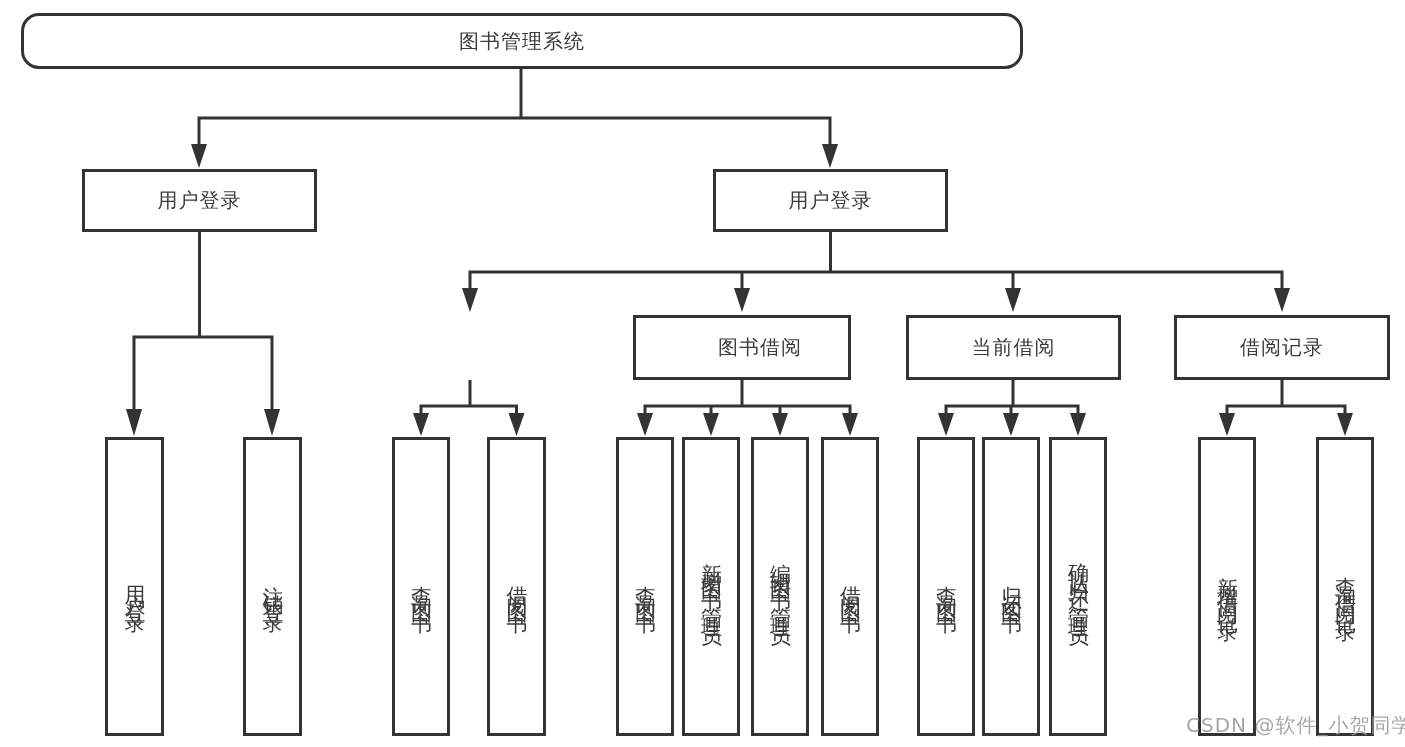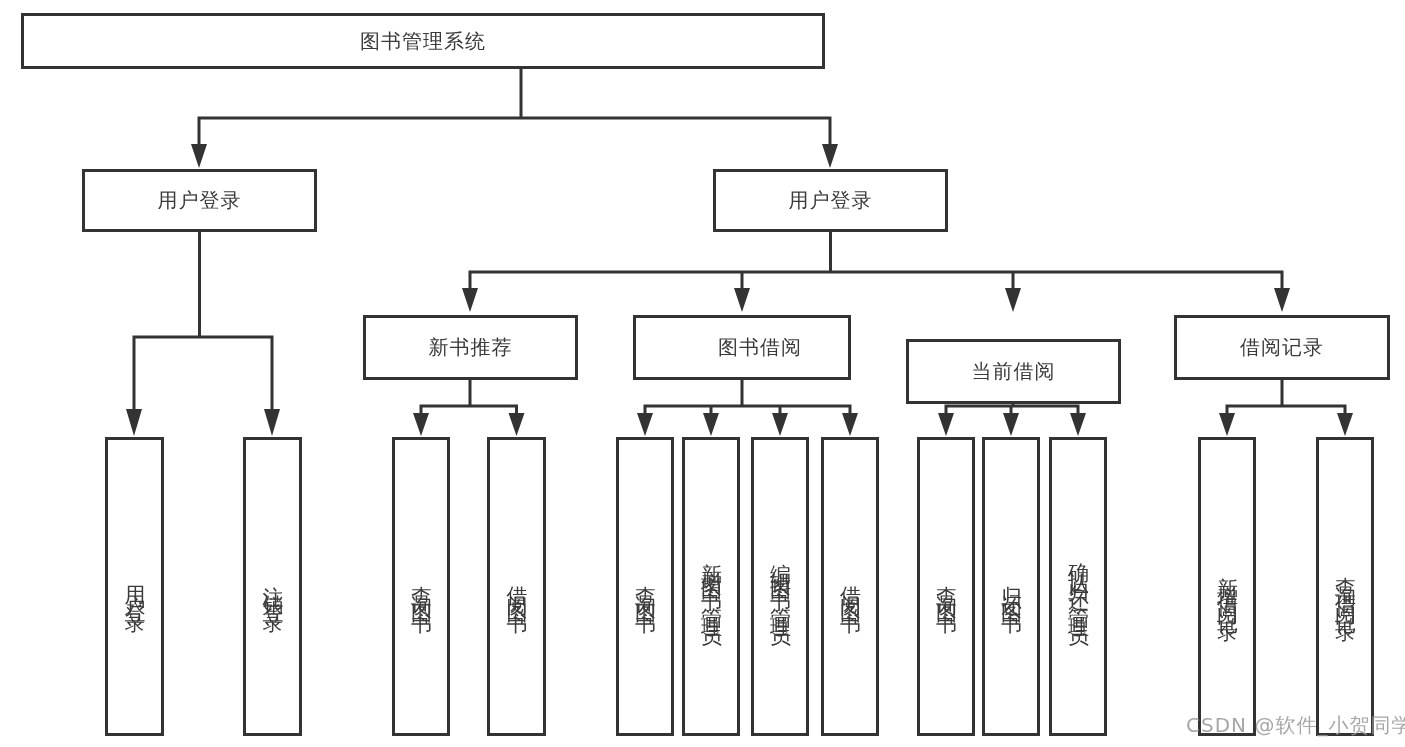--- a/index.html
+++ b/index.html
@@ -111,38 +111,35 @@
              M703 413 L719 413 L711 436 Z
              M772 413 L788 413 L780 436 Z
              M842 413 L858 413 L850 436 Z
              M938 413 L954 413 L946 436 Z
              M1003 413 L1019 413 L1011 436 Z
              M1070 413 L1086 413 L1078 436 Z
              M1219 413 L1235 413 L1227 436 Z
              M1337 413 L1353 413 L1345 436 Z"></path>
   </svg>
 
-  <div class="node hnode" style="left:21px; top:13px; width:804px; height:56px;">
+  <div class="node hnode" style="left:21px; top:13px; width:1002px; height:56px;border-radius:18px;">
     <span class="lbl">图书管理系统</span>
   </div>
 
   <div class="node hnode" style="left:82px; top:169px; width:235px; height:63px;">
     <span class="lbl">用户登录</span>
   </div>
   <div class="node hnode" style="left:713px; top:169px; width:235px; height:63px;">
     <span class="lbl">用户登录</span>
   </div>
 
-  <div class="node hnode" style="left:363px; top:315px; width:215px; height:65px;">
-    <span class="lbl">新书推荐</span>
-  </div>
   <div class="node hnode" style="left:633px; top:315px; width:218px; height:65px;padding-left:36px;">
     <span class="lbl">图书借阅</span>
   </div>
-  <div class="node hnode" style="left:906px; top:315px; width:215px; height:65px;margin-top:24px;">
+  <div class="node hnode" style="left:906px; top:315px; width:215px; height:65px;">
     <span class="lbl">当前借阅</span>
   </div>
   <div class="node hnode" style="left:1174px; top:315px; width:216px; height:65px;">
     <span class="lbl">借阅记录</span>
   </div>
 
   <div class="node leaf" style="left:105px; top:437px; width:59px; height:299px;">
     <span class="lbl">用户登录</span>
   </div>
   <div class="node leaf" style="left:243px; top:437px; width:59px; height:299px;">

